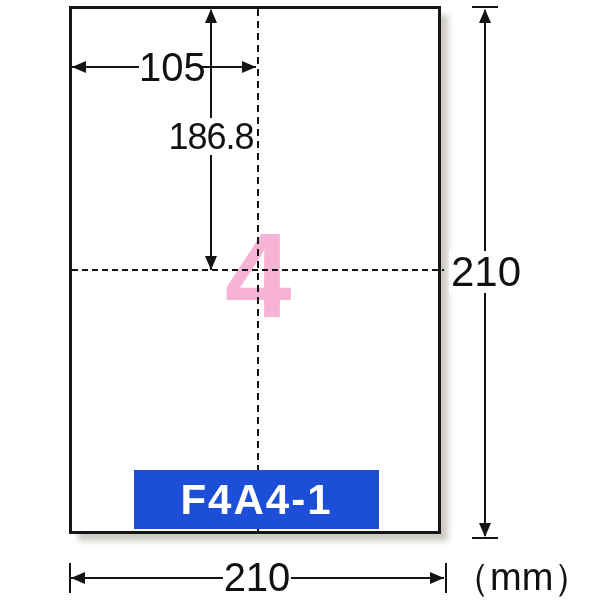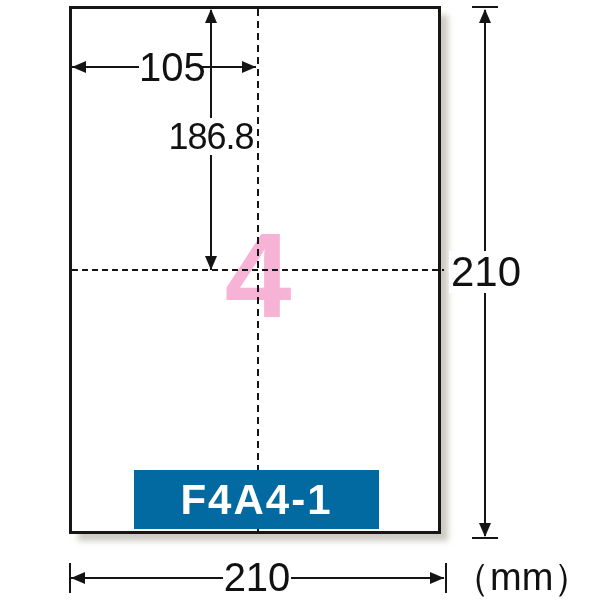--- a/index.html
+++ b/index.html
@@ -33,21 +33,21 @@
   
   .numeral {
     position: absolute; left: 197px; top: 215px; width: 122px; z-index: 2;
     font-size: 120px; line-height: 120px; font-weight: bold;
     color: #f7b3d5; text-align: center;
   }
 
   
   .banner {
     position: absolute; left: 134px; top: 470px; width: 245px; height: 59px; z-index: 4;
-    background: #0369a1; display: flex; align-items: center; justify-content: center;
+    background: #1d4ed8; display: flex; align-items: center; justify-content: center;
   }
   .banner .code {
     color: #ffffff; font-weight: bold; font-size: 42px; letter-spacing: 2px;
   }
 
   
   .dline { position: absolute; background: #141414; z-index: 5; }
   .arrow { position: absolute; width: 0; height: 0; z-index: 5; }
   .arrow.left  { border-top: 6px solid transparent; border-bottom: 6px solid transparent; border-right: 14px solid #141414; }
   .arrow.right { border-top: 6px solid transparent; border-bottom: 6px solid transparent; border-left: 14px solid #141414; }

